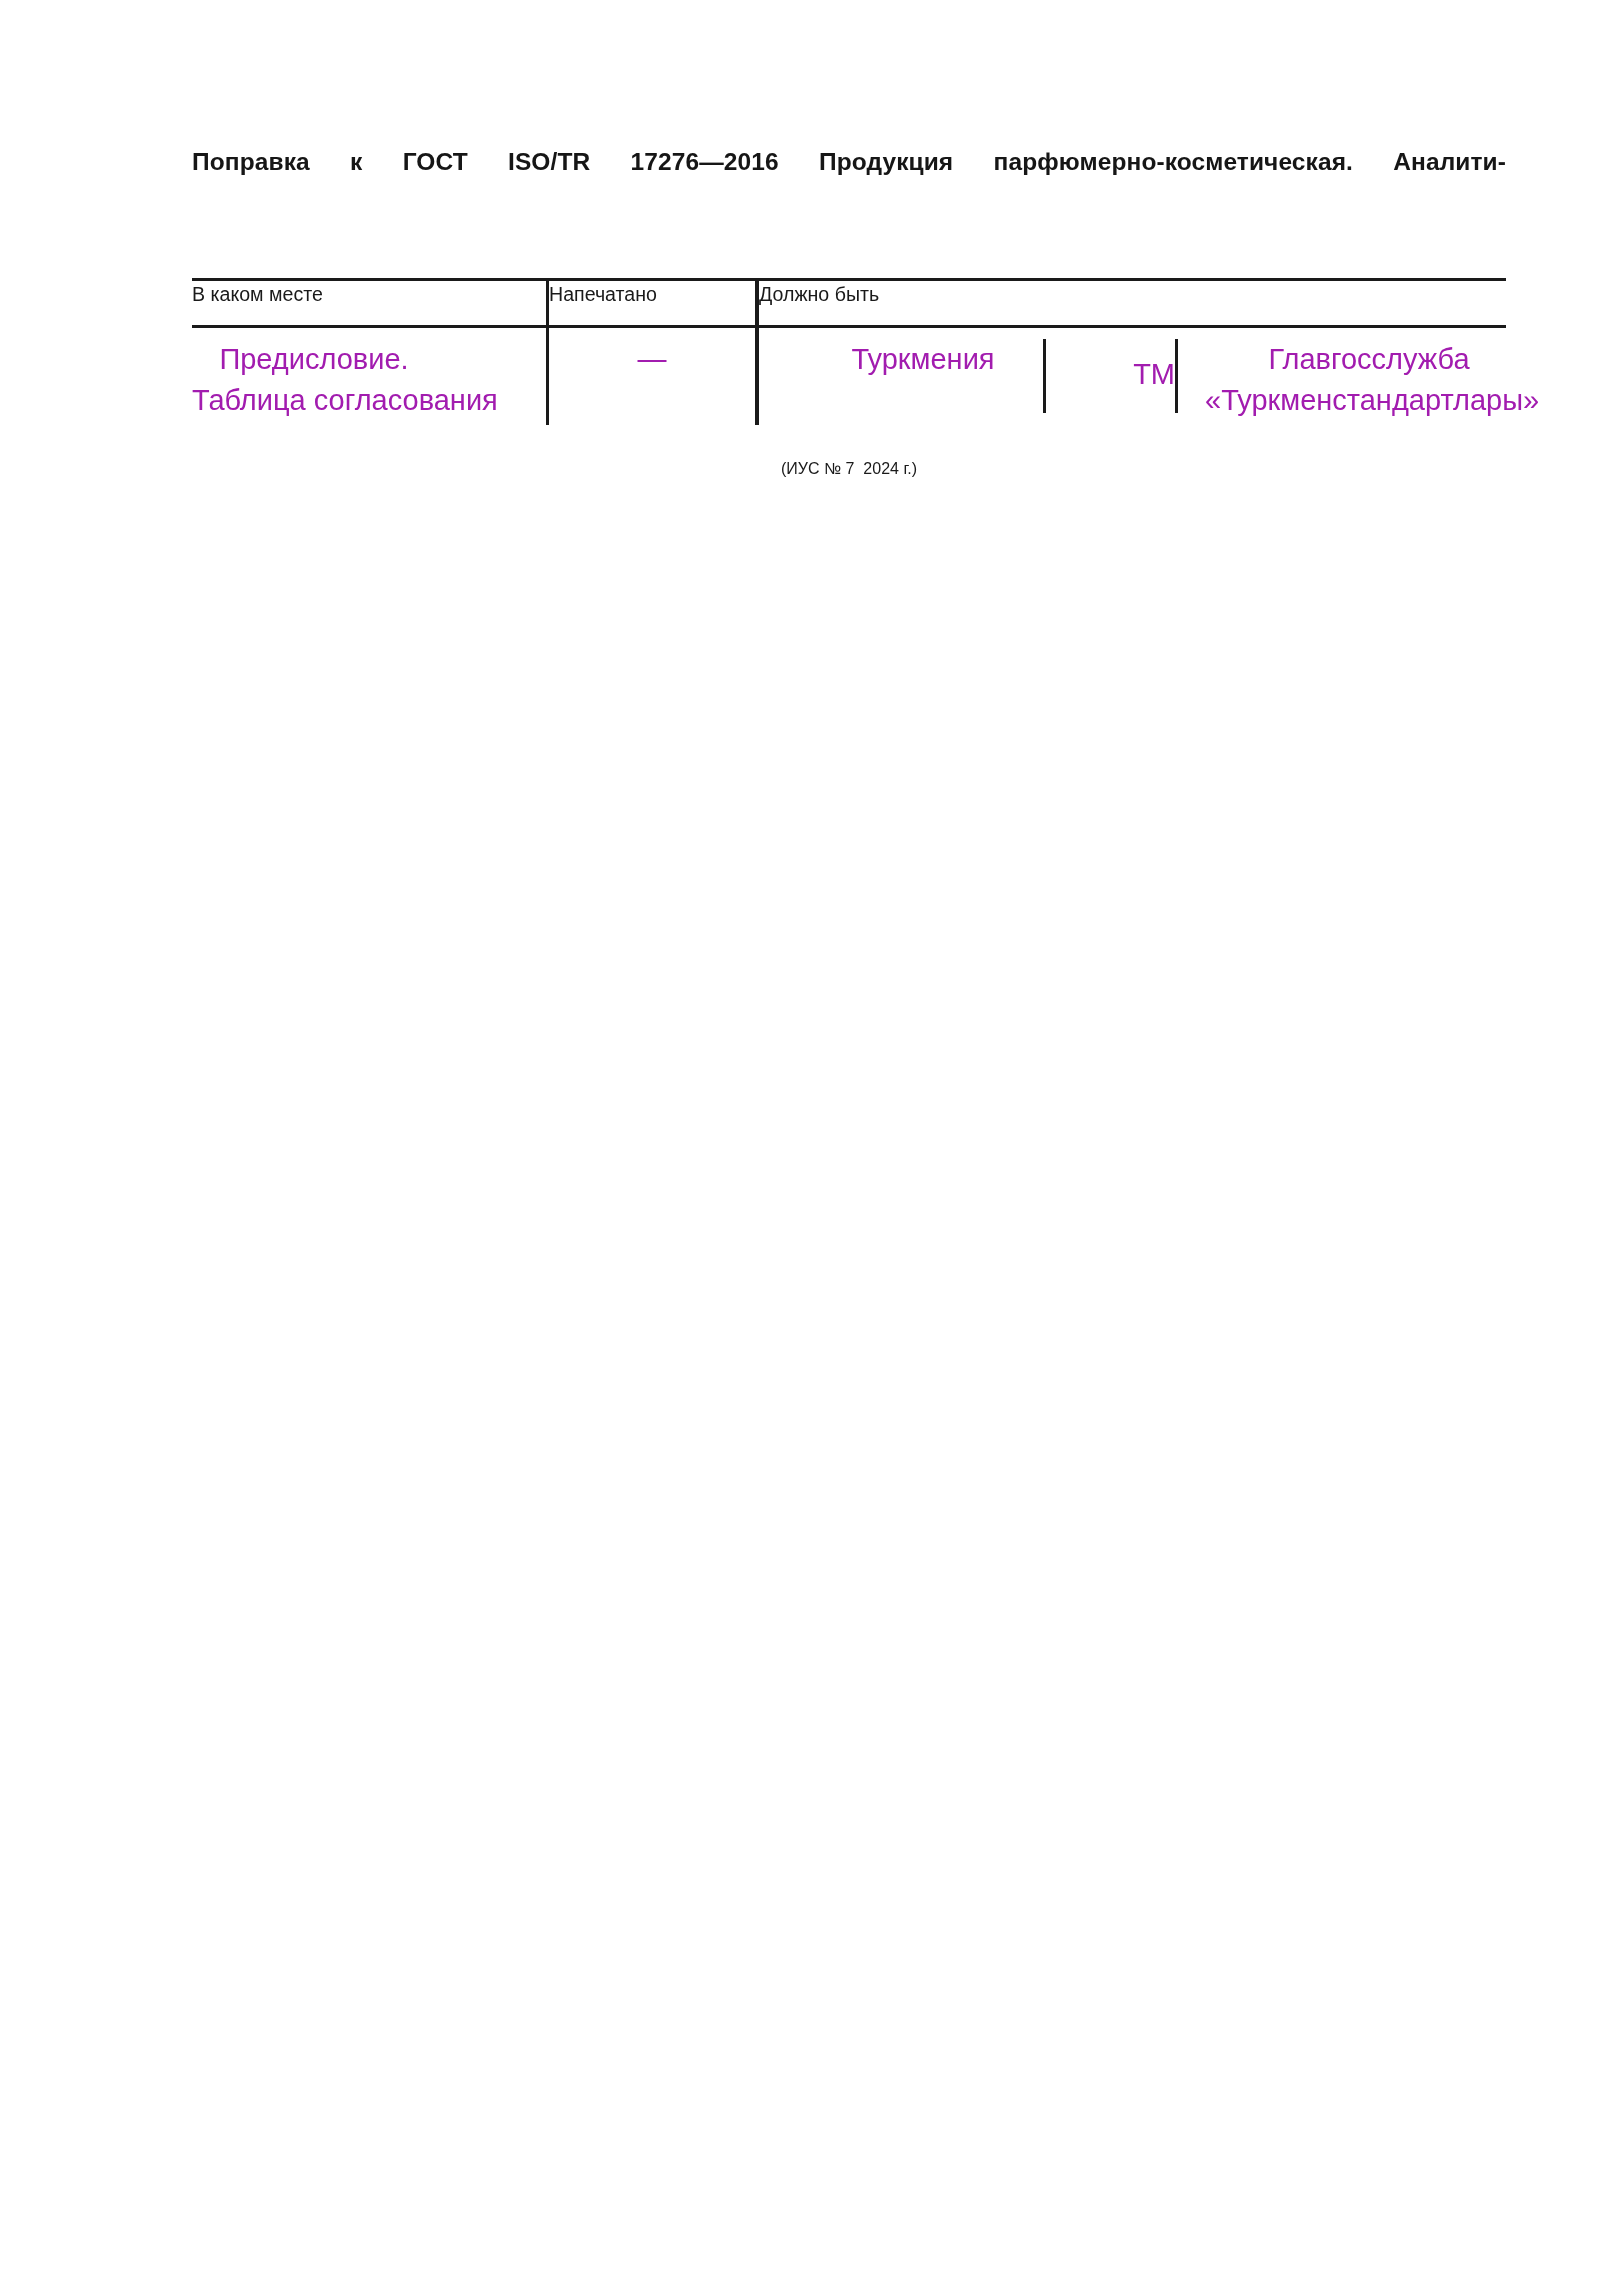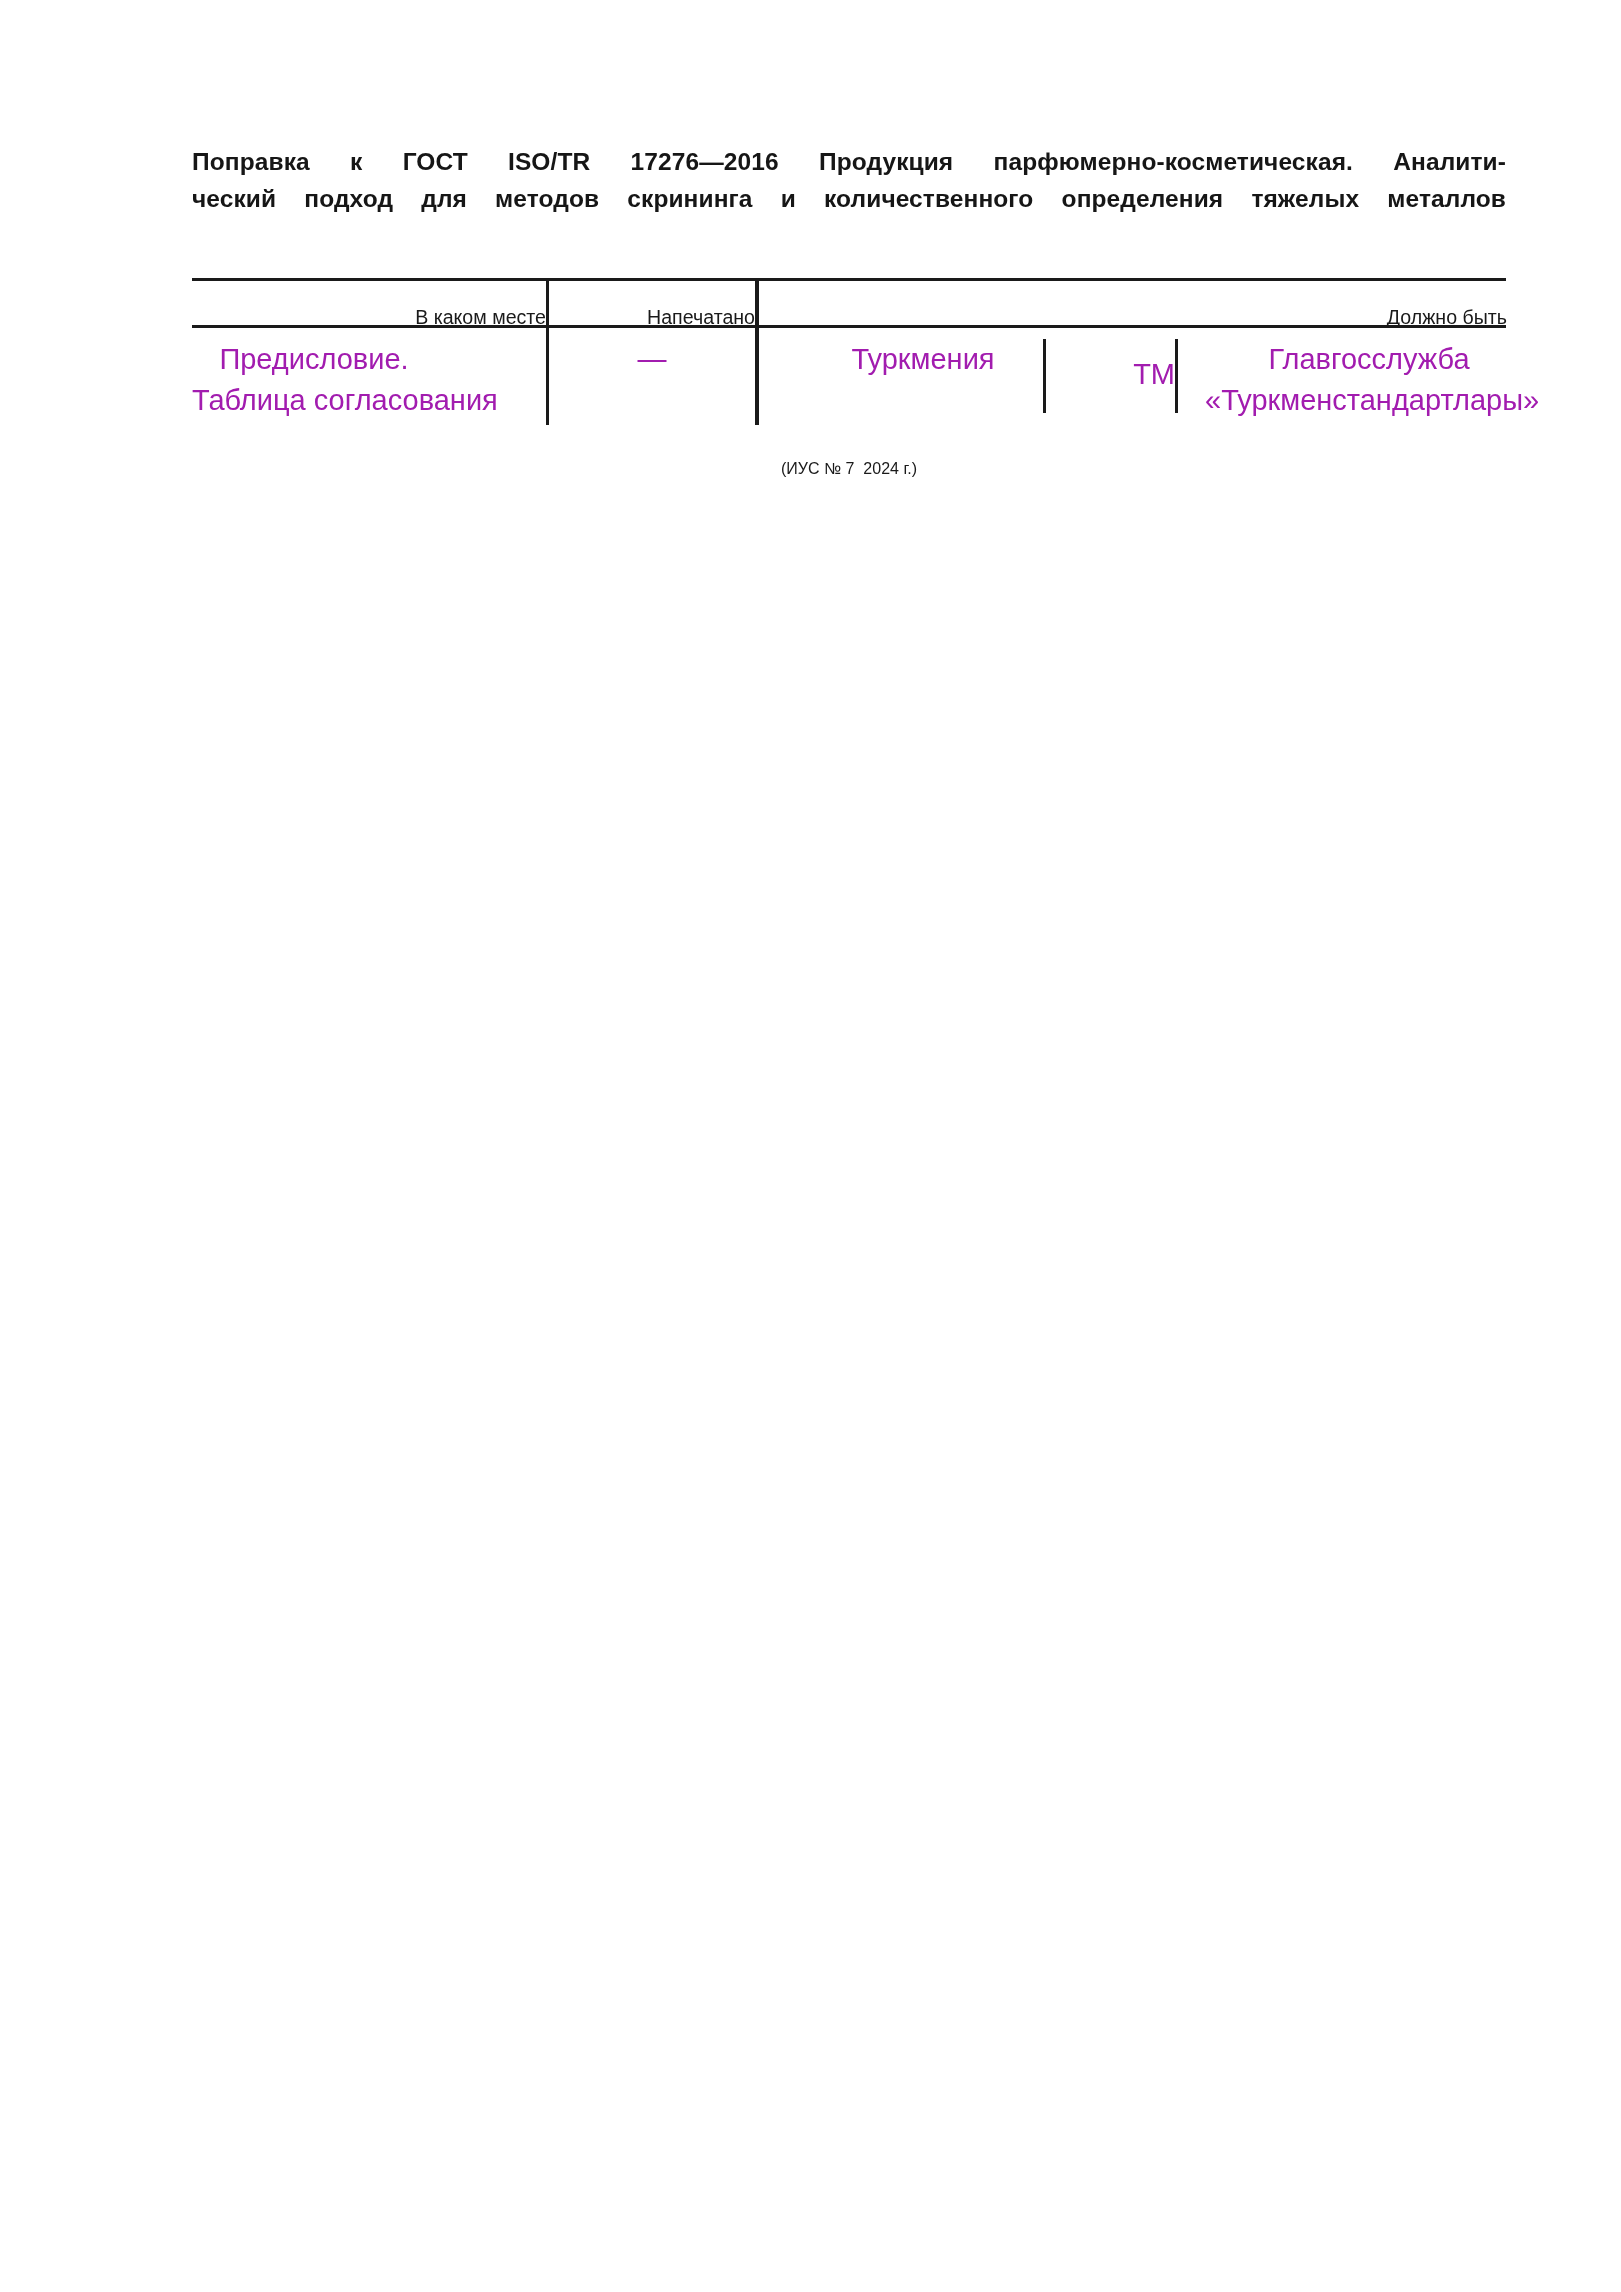--- a/index.html
+++ b/index.html
@@ -69,24 +69,24 @@
   }
   
   .vdiv-c1 { left: 354px; top: 2.9px;  width: 2.9px; height: 144px; }
   .vdiv-c2 { left: 563px; top: 2.9px;  width: 3.9px; height: 144px; }
   
   .vdiv-i1 { left: 851px; top: 61px; width: 2.9px; height: 74px; }
   .vdiv-i2 { left: 983px;top: 61px; width: 2.9px; height: 74px; }
 
   .th {
     position: absolute;
-    top: 27px;
+    top: 4px;
     font-size: 19.6px;
     line-height: 25.5px;
-    text-align: right;
+    text-align: left;
     color: #1a1a1a;
     font-weight: normal;
   }
   .th-where  { left: 0px;   width: 354px; }
   .th-printed{ left: 357px; width: 206px; }
   .th-should { left: 567px; width: 748px; }
 
   .td {
     position: absolute;
     font-size: 29px;
@@ -139,21 +139,20 @@
     white-space: pre;
   }
 </style>
 </head>
 <body>
 
 <div class="page">
 
   <div class="doc-title">
     <span class="tline">Поправка к ГОСТ ISO/TR 17276—2016 Продукция парфюмерно-косметическая. Аналити-</span>
-    <span class="tline">ческий подход для методов скрининга и количественного определения тяжелых металлов</span>
   </div>
 
   <div class="corr-table">
 
     <div class="rule rule-top"></div>
     <div class="rule rule-header"></div>
 
     <div class="vdiv vdiv-c1"></div>
     <div class="vdiv vdiv-c2"></div>
     <div class="vdiv vdiv-i1"></div>

